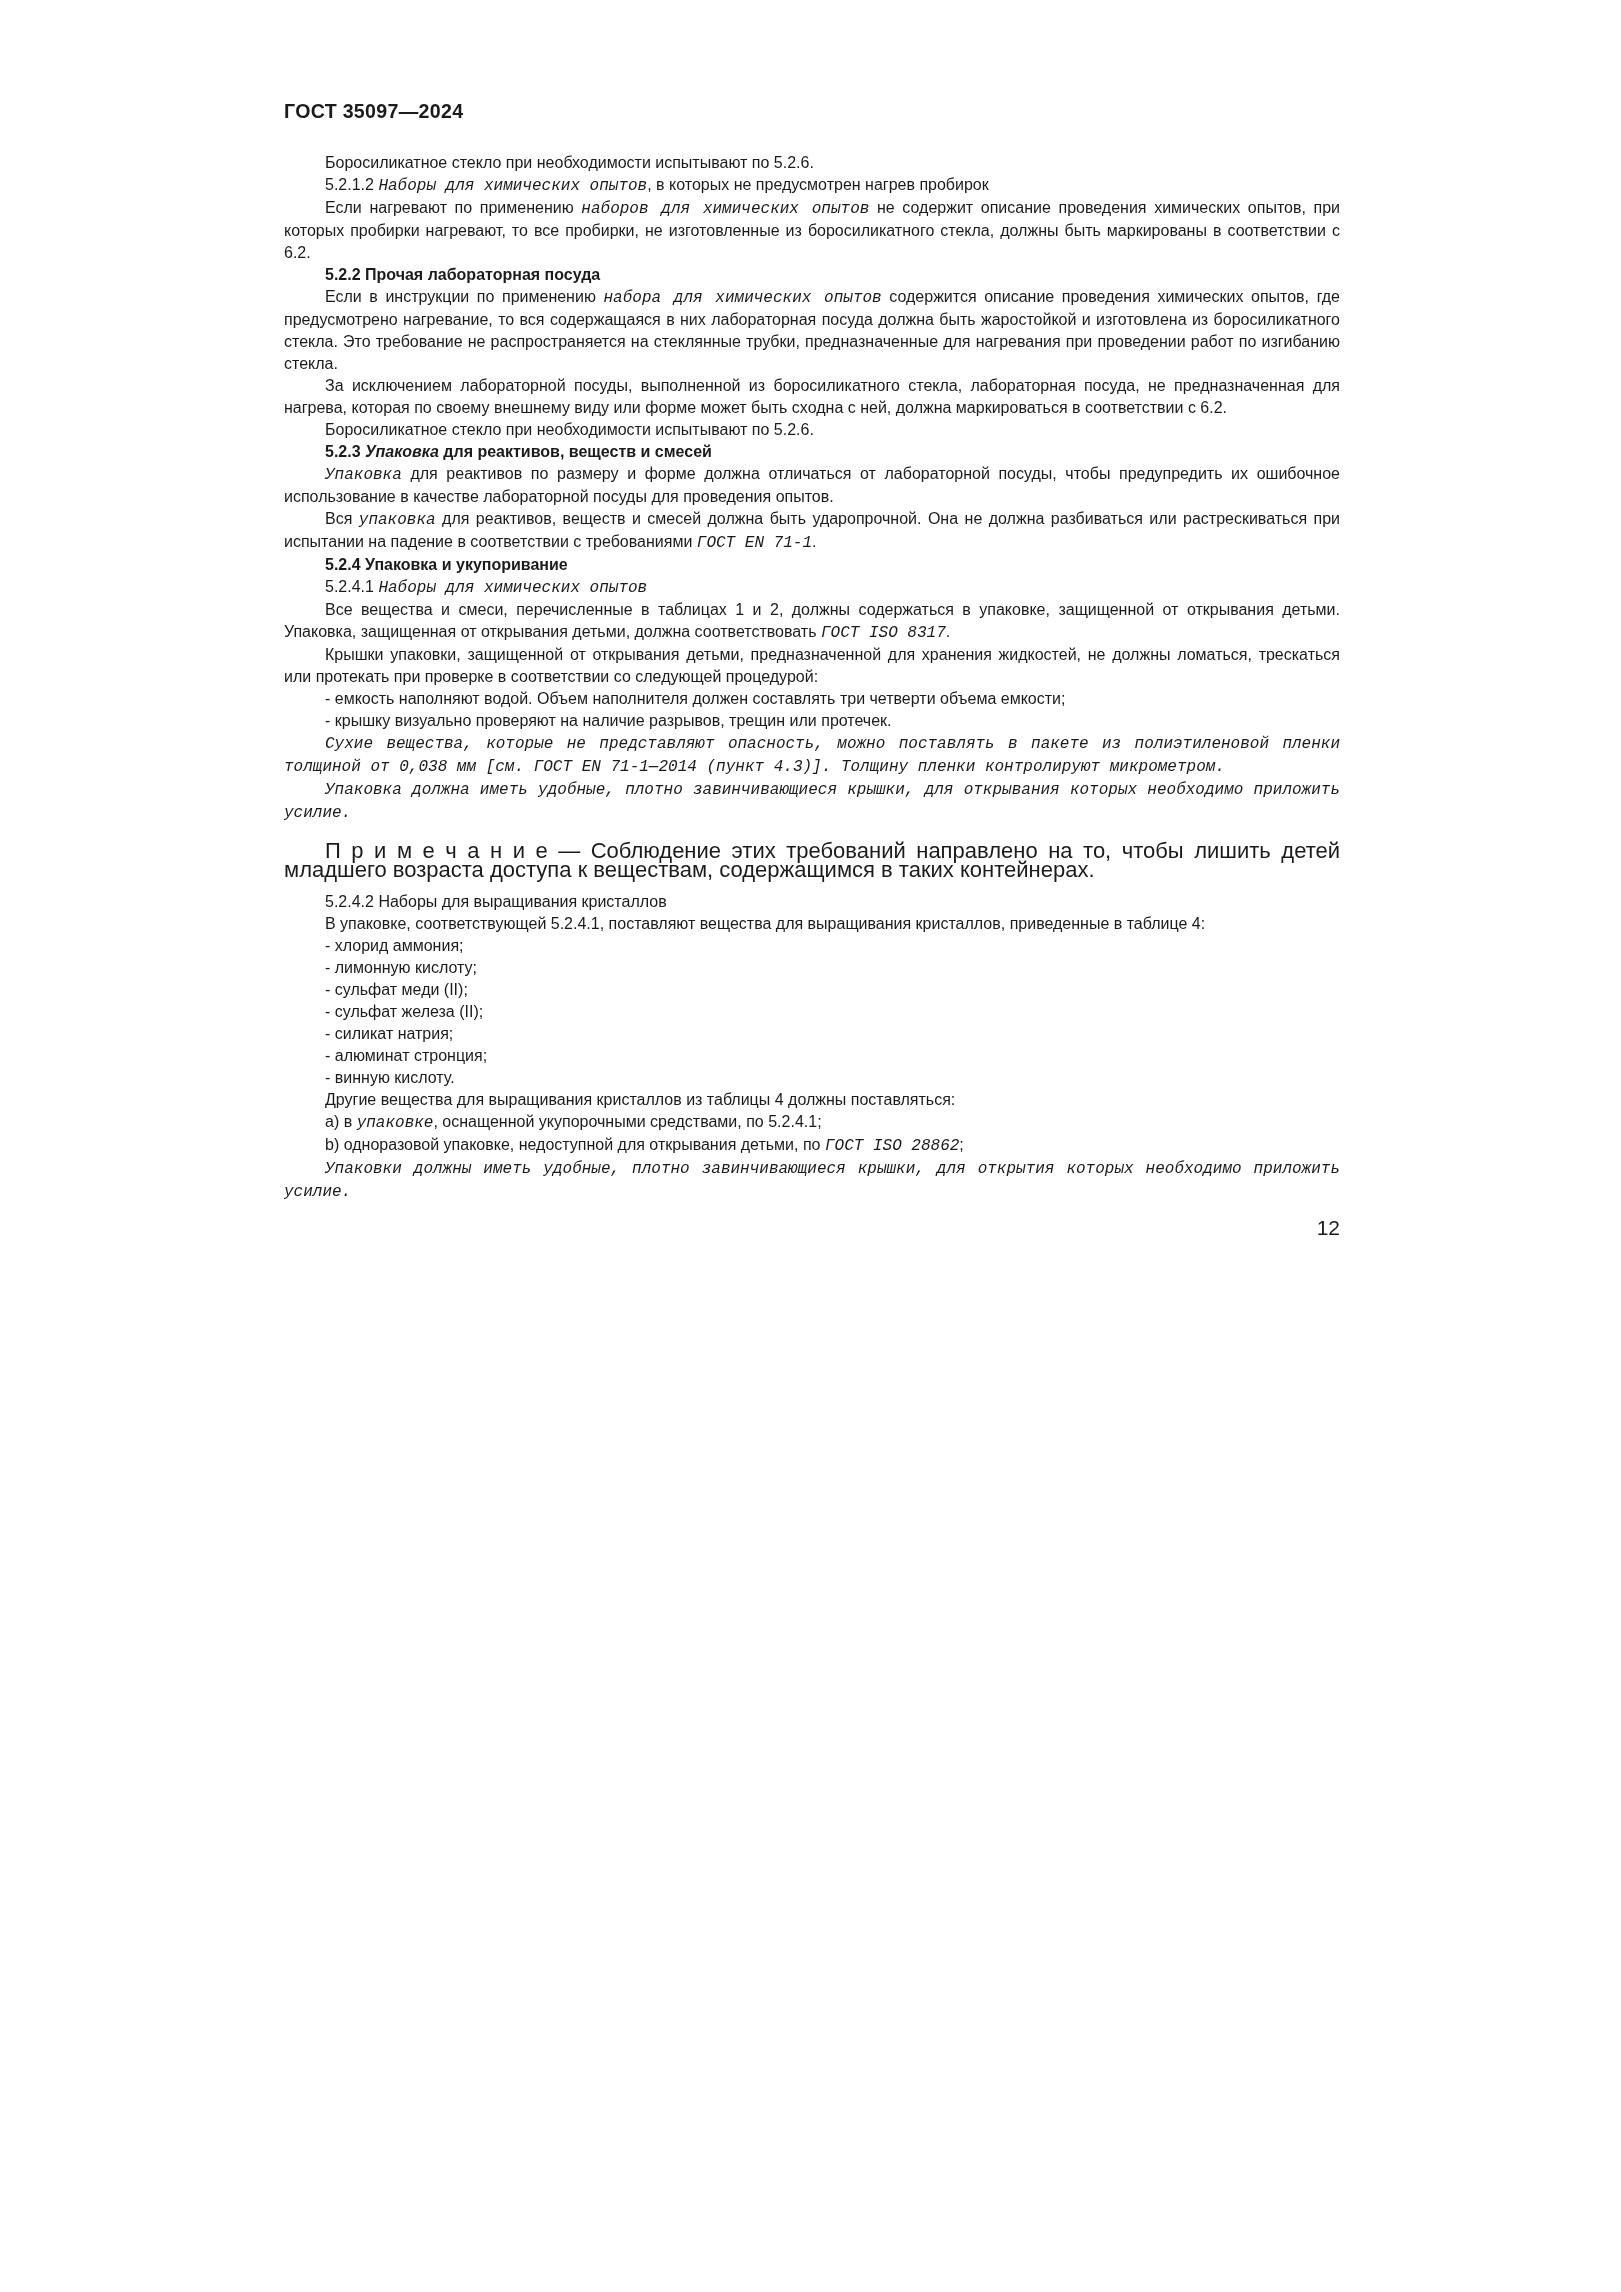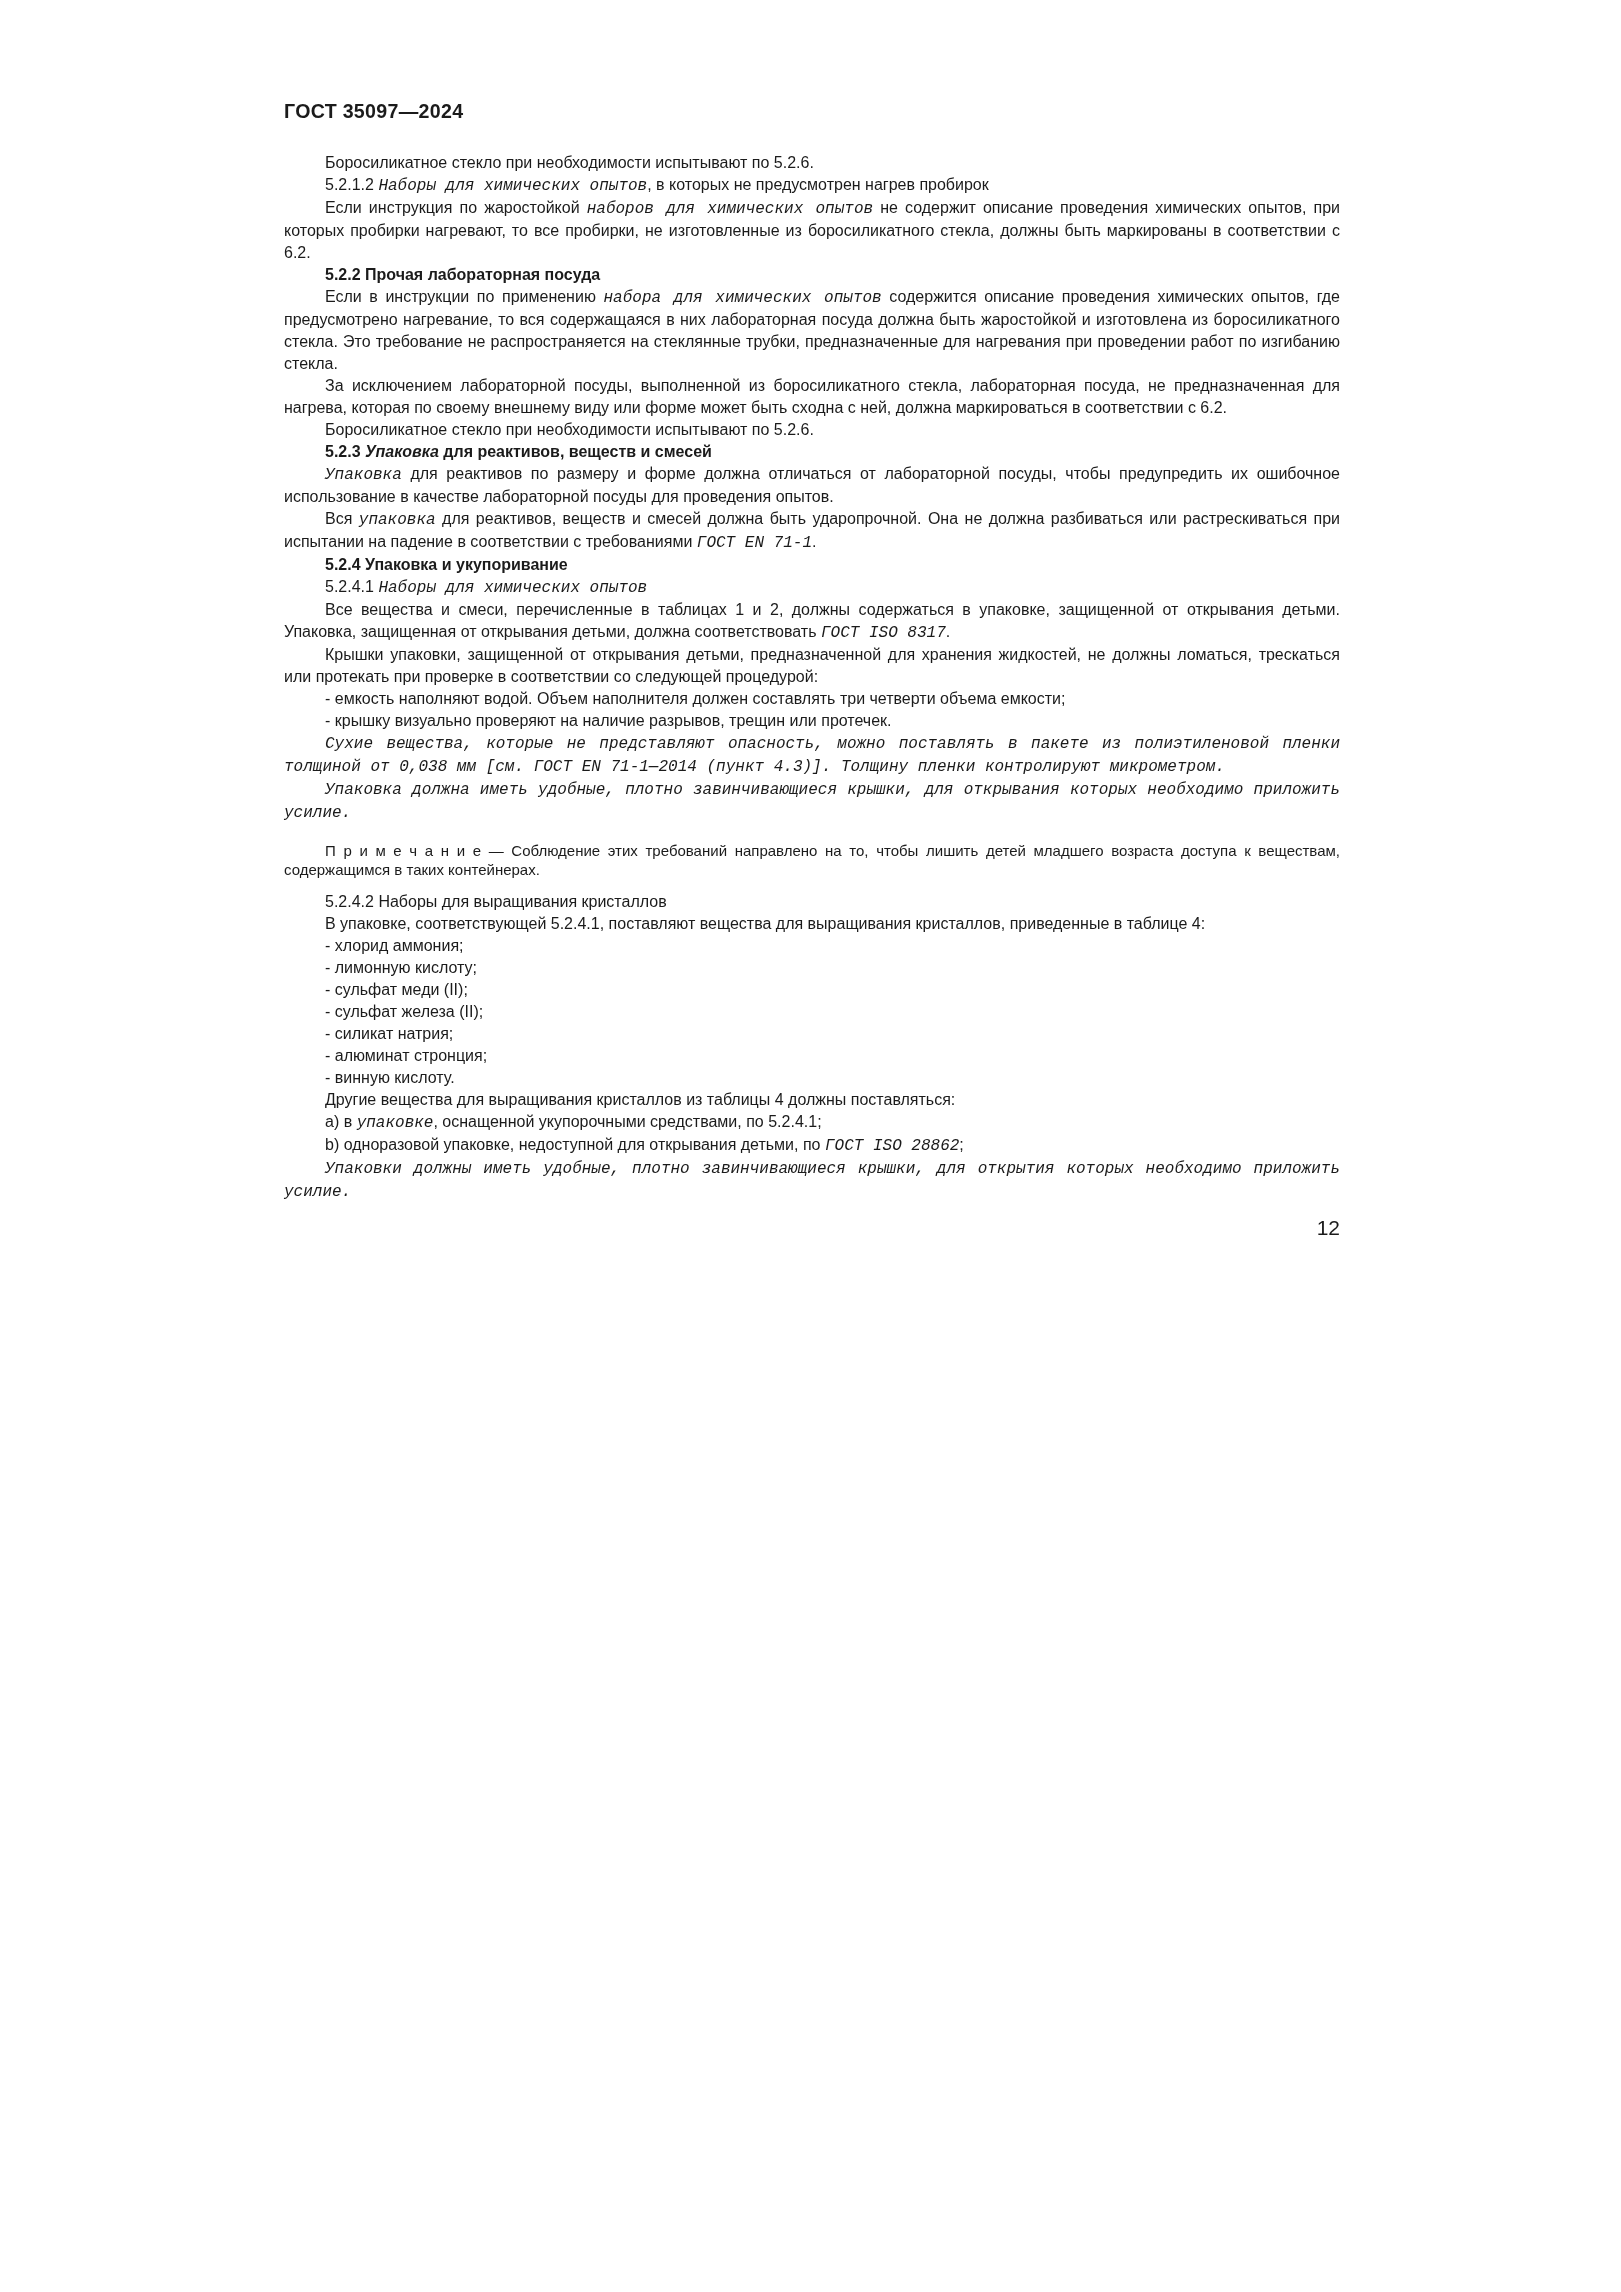--- a/index.html
+++ b/index.html
@@ -27,21 +27,21 @@
     font-size: 16px;
     line-height: 22px;
     text-align: justify;
     text-indent: 41px;
   }
   .para.heading {
     font-weight: bold;
     text-align: left;
   }
   .para.note {
-    font-size: 15px;
+    font-size: 22px;
     line-height: 19px;
     margin: 16.7px 0 12.7px 0;
   }
   .seg-n { font-style: normal; font-weight: inherit; }
   .seg-i { font-style: italic; font-family: Liberation Mono, monospace; }
   .seg-b { font-weight: bold; }
   .seg-bi { font-weight: bold; font-style: italic; }
   .page-number {
     font-size: 21px;
     margin-top: 13px;
@@ -52,21 +52,21 @@
 <body>
 
 <div class="page">
   <div class="doc-header">
     <span>ГОСТ 35097—2024</span>
   </div>
 
   <div class="doc-body">
       <p class="para "><span class="seg-n">Боросиликатное стекло при необходимости испытывают по 5.2.6.</span></p>
       <p class="para "><span class="seg-n">5.2.1.2 </span><span class="seg-i">Наборы для химических опытов</span><span class="seg-n">, в которых не предусмотрен нагрев пробирок</span></p>
-      <p class="para "><span class="seg-n">Если инструкция по жаростойкой </span><span class="seg-i">наборов для химических опытов</span><span class="seg-n"> не содержит описание проведения химических опытов, при которых пробирки нагревают, то все пробирки, не изготовленные из боросиликатного стекла, должны быть маркированы в соответствии с 6.2.</span></p>
+      <p class="para "><span class="seg-n">Если нагревают по применению </span><span class="seg-i">наборов для химических опытов</span><span class="seg-n"> не содержит описание проведения химических опытов, при которых пробирки нагревают, то все пробирки, не изготовленные из боросиликатного стекла, должны быть маркированы в соответствии с 6.2.</span></p>
       <p class="para heading"><span class="seg-b">5.2.2 Прочая лабораторная посуда</span></p>
       <p class="para "><span class="seg-n">Если в инструкции по применению </span><span class="seg-i">набора для химических опытов</span><span class="seg-n"> содержится описание проведения химических опытов, где предусмотрено нагревание, то вся содержащаяся в них лабораторная посуда должна быть жаростойкой и изготовлена из боросиликатного стекла. Это требование не распространяется на стеклянные трубки, предназначенные для нагревания при проведении работ по изгибанию стекла.</span></p>
       <p class="para "><span class="seg-n">За исключением лабораторной посуды, выполненной из боросиликатного стекла, лабораторная посуда, не предназначенная для нагрева, которая по своему внешнему виду или форме может быть сходна с ней, должна маркироваться в соответствии с 6.2.</span></p>
       <p class="para "><span class="seg-n">Боросиликатное стекло при необходимости испытывают по 5.2.6.</span></p>
       <p class="para heading"><span class="seg-b">5.2.3 </span><span class="seg-bi">Упаковка</span><span class="seg-b"> для реактивов, веществ и смесей</span></p>
       <p class="para "><span class="seg-i">Упаковка</span><span class="seg-n"> для реактивов по размеру и форме должна отличаться от лабораторной посуды, чтобы предупредить их ошибочное использование в качестве лабораторной посуды для проведения опытов.</span></p>
       <p class="para "><span class="seg-n">Вся </span><span class="seg-i">упаковка</span><span class="seg-n"> для реактивов, веществ и смесей должна быть ударопрочной. Она не должна разбиваться или растрескиваться при испытании на падение в соответствии с требованиями </span><span class="seg-i">ГОСТ EN 71-1</span><span class="seg-n">.</span></p>
       <p class="para heading"><span class="seg-b">5.2.4 Упаковка и укупоривание</span></p>
       <p class="para "><span class="seg-n">5.2.4.1 </span><span class="seg-i">Наборы для химических опытов</span></p>
       <p class="para "><span class="seg-n">Все вещества и смеси, перечисленные в таблицах 1 и 2, должны содержаться в упаковке, защищенной от открывания детьми. Упаковка, защищенная от открывания детьми, должна соответствовать </span><span class="seg-i">ГОСТ ISO 8317</span><span class="seg-n">.</span></p>

